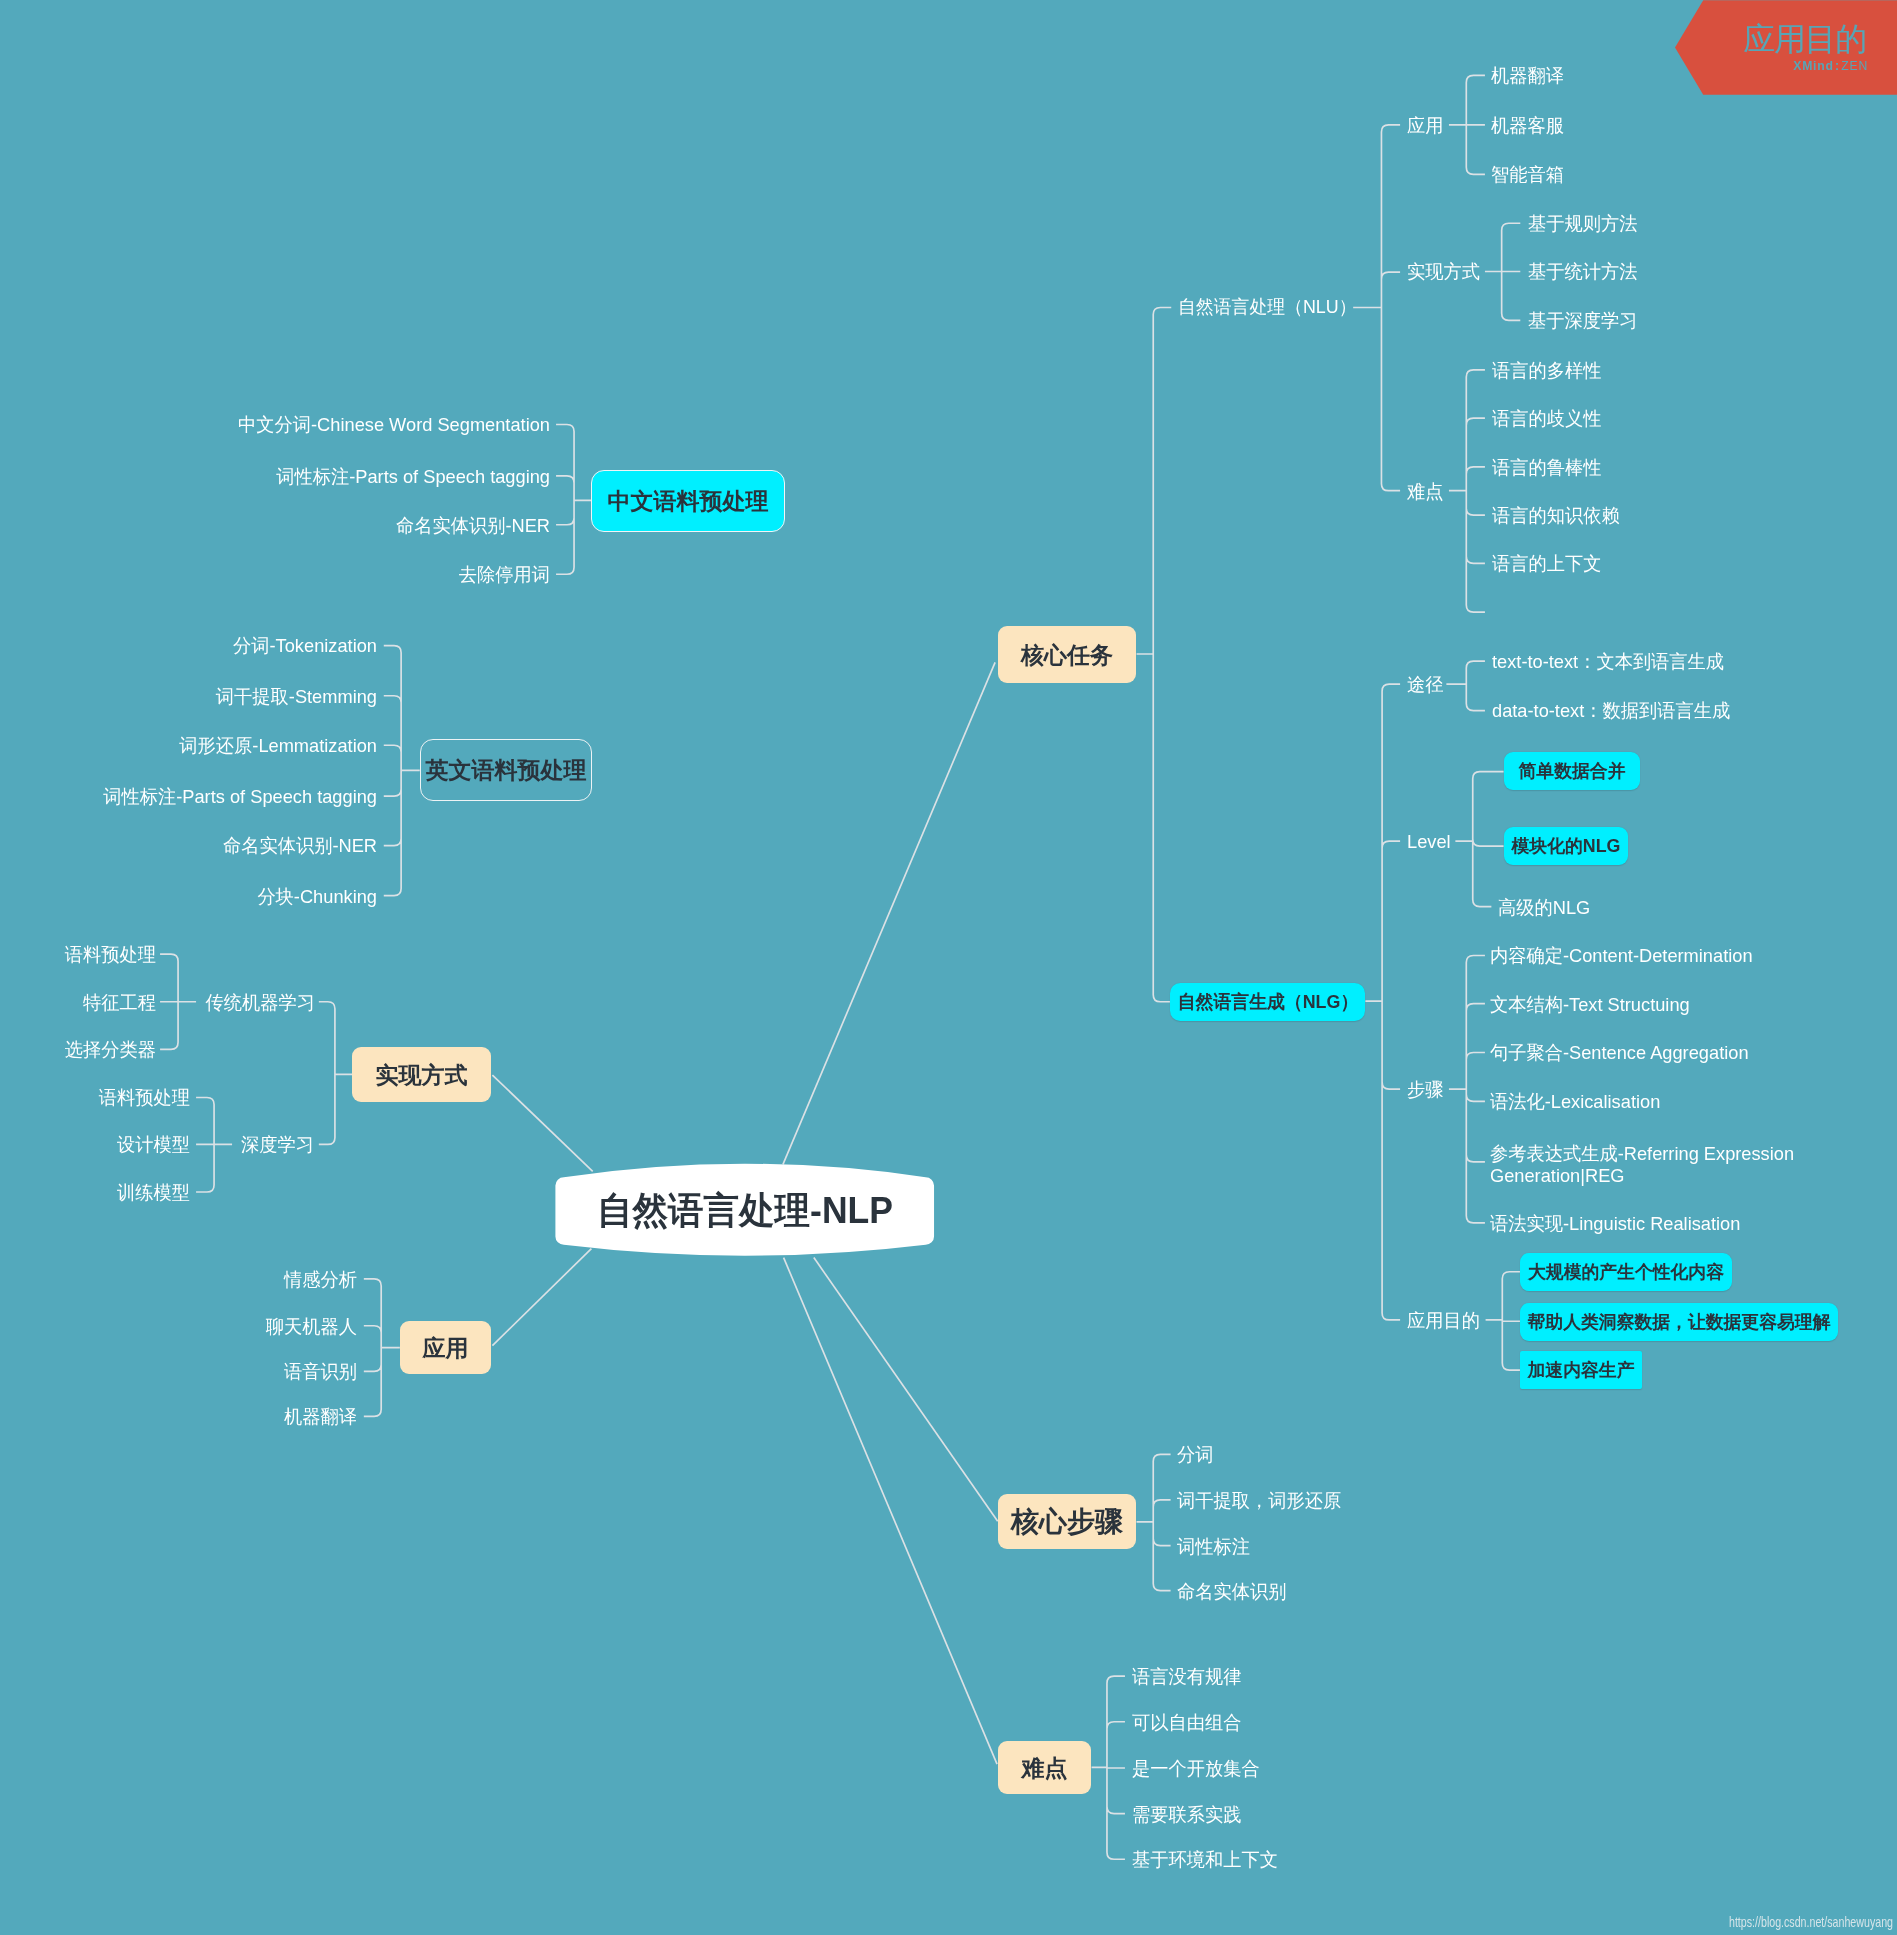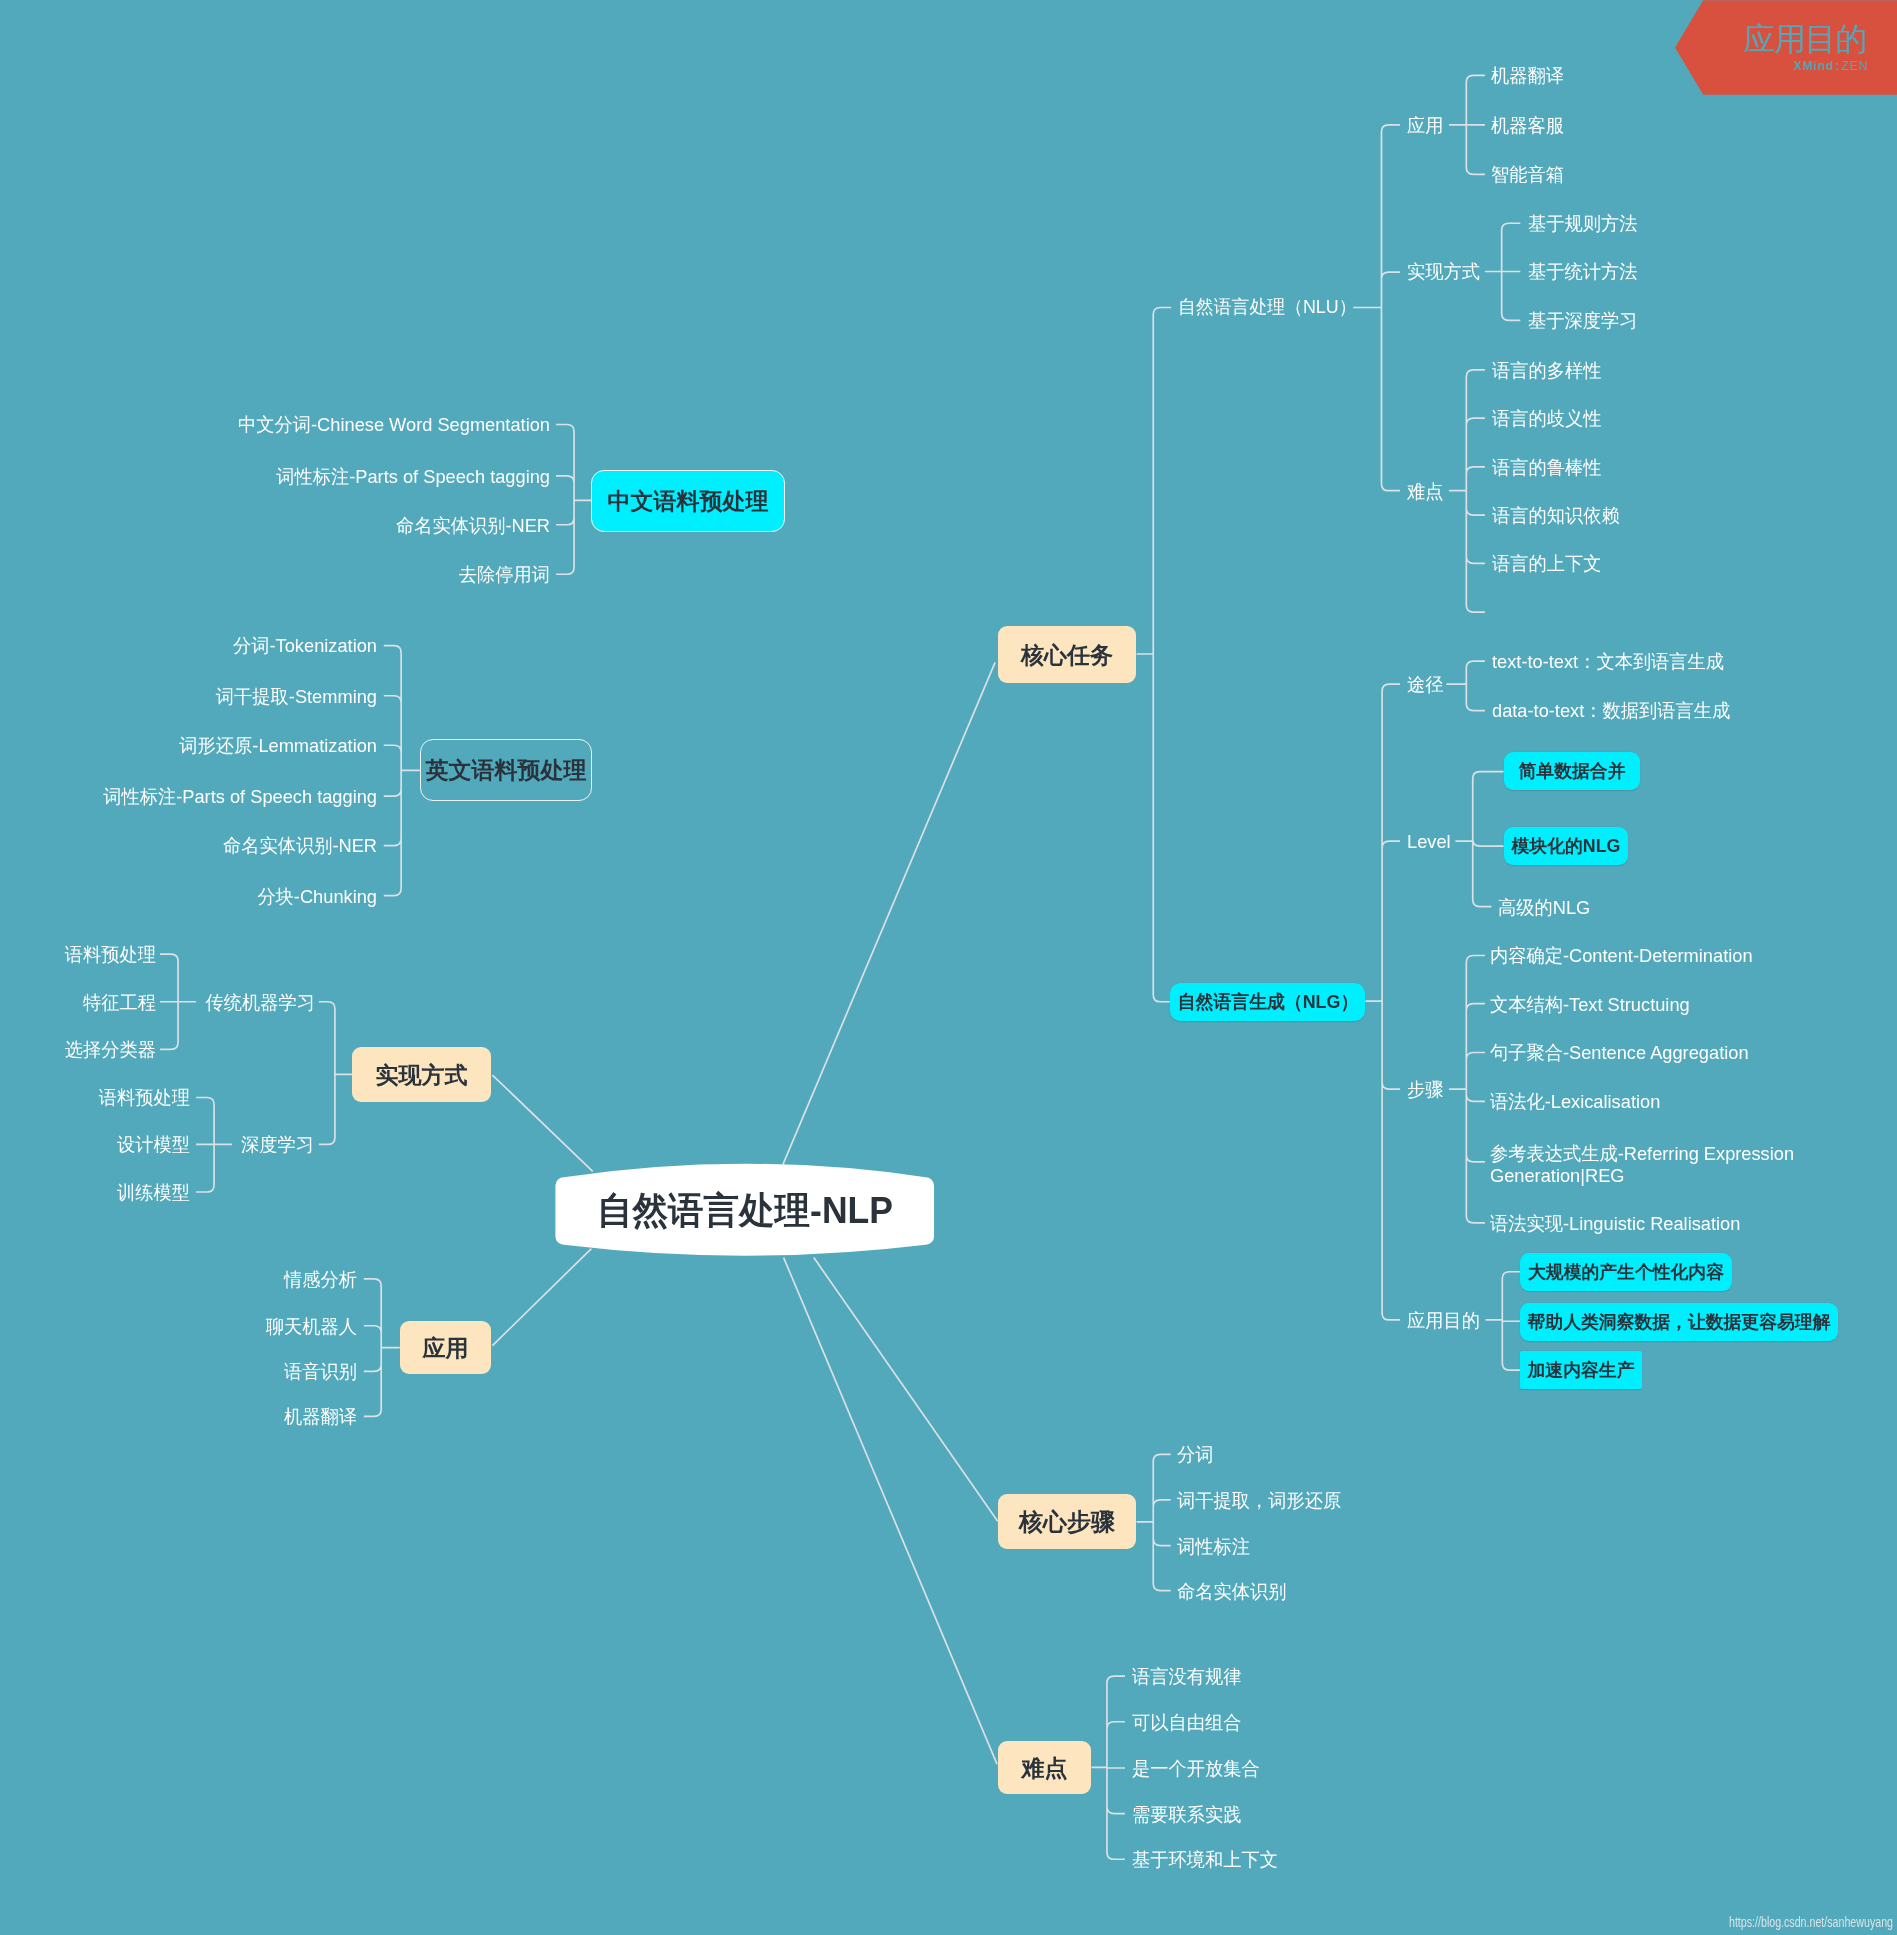--- a/index.html
+++ b/index.html
@@ -138,21 +138,21 @@
       <div class="node-text r" style="left: 190px; top: 1144px; font-size: 19px; color: rgb(255, 255, 255); font-weight: 400; transform: translate(-100%, -50%) scaleX(0.96); transform-origin: right center;">设计模型</div>
       <div class="node-text r" style="left: 190px; top: 1192px; font-size: 19px; color: rgb(255, 255, 255); font-weight: 400; transform: translate(-100%, -50%) scaleX(0.96); transform-origin: right center;">训练模型</div>
       <div class="node-box" style="left: 400px; top: 1321px; height: 53px; background: rgb(252, 229, 191); border-radius: 9px; width: 91px;">
         <span style="font-size: 23px; color: rgb(42, 51, 60); font-weight: 700; left: 50%; top: 50%; transform: translate(-50%, -50%) scaleX(1);">应用</span>
       </div>
       <div class="node-text r" style="left: 357px; top: 1279px; font-size: 19px; color: rgb(255, 255, 255); font-weight: 400; transform: translate(-100%, -50%) scaleX(0.96); transform-origin: right center;">情感分析</div>
       <div class="node-text r" style="left: 357px; top: 1326px; font-size: 19px; color: rgb(255, 255, 255); font-weight: 400; transform: translate(-100%, -50%) scaleX(0.96); transform-origin: right center;">聊天机器人</div>
       <div class="node-text r" style="left: 357px; top: 1371px; font-size: 19px; color: rgb(255, 255, 255); font-weight: 400; transform: translate(-100%, -50%) scaleX(0.96); transform-origin: right center;">语音识别</div>
       <div class="node-text r" style="left: 357px; top: 1416px; font-size: 19px; color: rgb(255, 255, 255); font-weight: 400; transform: translate(-100%, -50%) scaleX(0.96); transform-origin: right center;">机器翻译</div>
       <div class="node-box" style="left: 998px; top: 1494px; height: 55px; background: rgb(252, 229, 191); border-radius: 9px; width: 138px;">
-        <span style="font-size: 24px; color: rgb(42, 51, 60); font-weight: 700; left: 50%; top: 50%; transform: translate(-50%, -50%) scaleX(1);">核心步骤</span>
+        <span style="font-size: 28px; color: rgb(42, 51, 60); font-weight: 700; left: 50%; top: 50%; transform: translate(-50%, -50%) scaleX(1);">核心步骤</span>
       </div>
       <div class="node-text" style="left: 1177px; top: 1454px; font-size: 19px; color: rgb(255, 255, 255); font-weight: 400; transform: translate(0px, -50%) scaleX(0.96); transform-origin: left center;">分词</div>
       <div class="node-text" style="left: 1177px; top: 1500px; font-size: 19px; color: rgb(255, 255, 255); font-weight: 400; transform: translate(0px, -50%) scaleX(0.96); transform-origin: left center;">词干提取，词形还原</div>
       <div class="node-text" style="left: 1177px; top: 1546px; font-size: 19px; color: rgb(255, 255, 255); font-weight: 400; transform: translate(0px, -50%) scaleX(0.96); transform-origin: left center;">词性标注</div>
       <div class="node-text" style="left: 1177px; top: 1591px; font-size: 19px; color: rgb(255, 255, 255); font-weight: 400; transform: translate(0px, -50%) scaleX(0.96); transform-origin: left center;">命名实体识别</div>
       <div class="node-box" style="left: 998px; top: 1741px; height: 53px; background: rgb(252, 229, 191); border-radius: 9px; width: 93px;">
         <span style="font-size: 23px; color: rgb(42, 51, 60); font-weight: 700; left: 50%; top: 50%; transform: translate(-50%, -50%) scaleX(1);">难点</span>
       </div>
       <div class="node-text" style="left: 1132px; top: 1676px; font-size: 19px; color: rgb(255, 255, 255); font-weight: 400; transform: translate(0px, -50%) scaleX(0.96); transform-origin: left center;">语言没有规律</div>
       <div class="node-text" style="left: 1132px; top: 1722px; font-size: 19px; color: rgb(255, 255, 255); font-weight: 400; transform: translate(0px, -50%) scaleX(0.96); transform-origin: left center;">可以自由组合</div>

